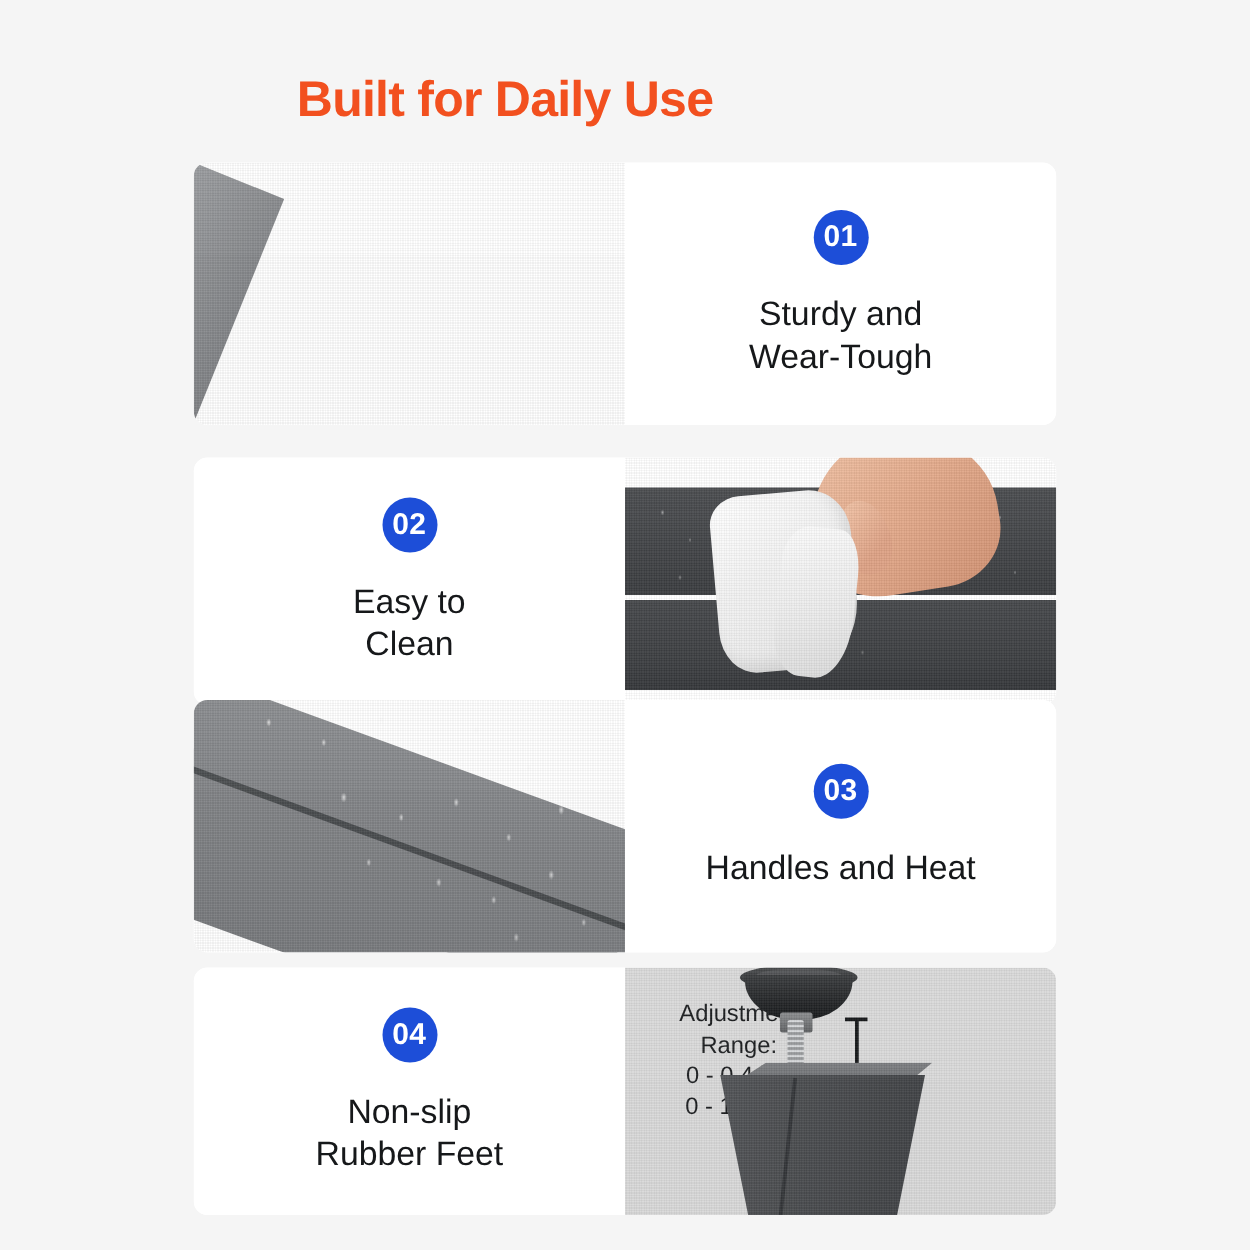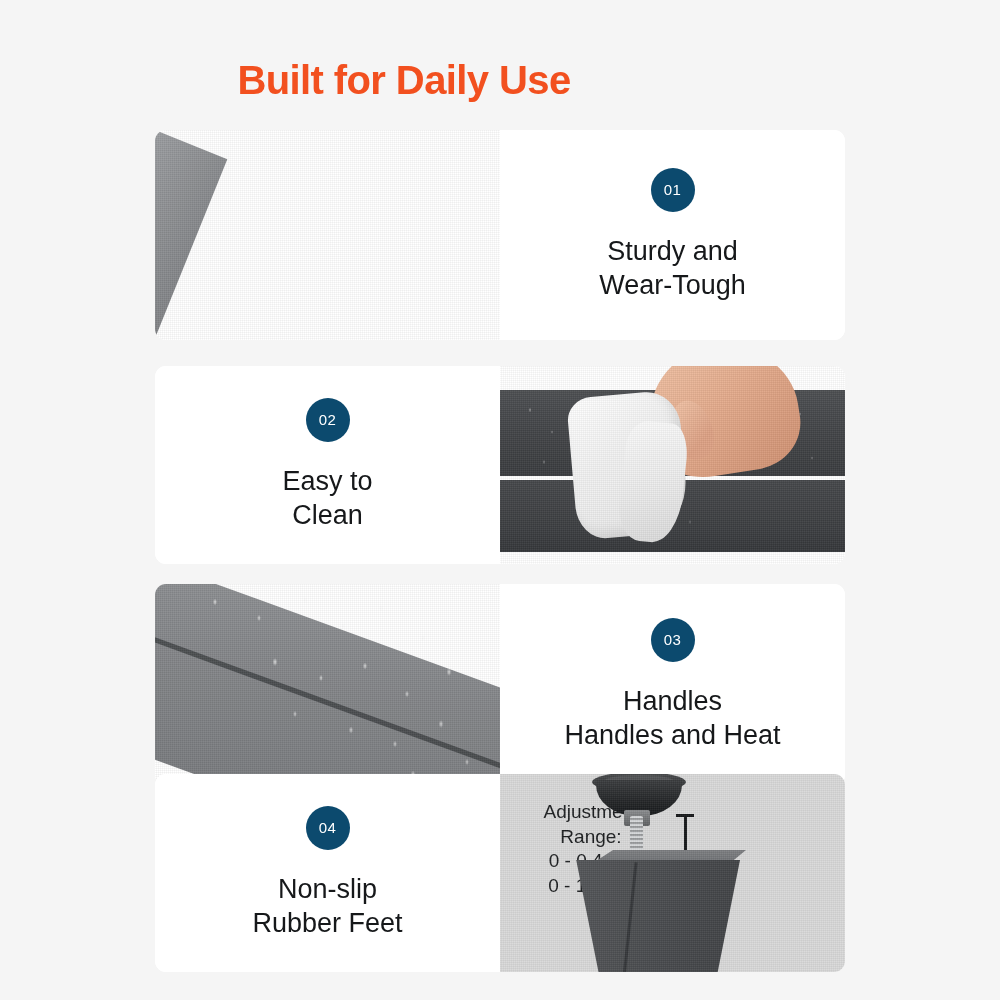--- a/index.html
+++ b/index.html
@@ -40,21 +40,21 @@
     width: 690px;
     background: #ffffff;
     border-radius: 11px;
     overflow: hidden;
     display: flex;
     flex-direction: row;
   }
 
   .card-1 { top: 130px;  height: 210px; }
   .card-2 { top: 366px;  height: 198px; }
-  .card-3 { top: 584px;  height: 202px; align-items: flex-end; }
+  .card-3 { top: 560px;  height: 202px; align-items: flex-end; }
   .card-4 { top: 774px;  height: 198px; }
 
   .half {
     width: 345px;
     height: 100%;
     position: relative;
     overflow: hidden;
   }
 
   
@@ -63,24 +63,24 @@
     flex-direction: column;
     align-items: center;
     justify-content: center;
     background: #ffffff;
   }
 
   .badge {
     width: 44px;
     height: 44px;
     border-radius: 50%;
-    background: #0c4a6e;
+    background: #1d4ed8;
     color: #ffffff;
-    font-size: 15px;
-    font-weight: 400;
+    font-size: 24px;
+    font-weight: 700;
     display: flex;
     align-items: center;
     justify-content: center;
     letter-spacing: 0.3px;
     margin-bottom: 22px;
   }
 
   .feature-text {
     font-size: 27px;
     line-height: 1.26;
@@ -368,21 +368,20 @@
     <div class="half img-half panel3">
       <div class="p3-beam-dark"></div>
       <div class="p3-beam"></div>
       <div class="p3-edge"></div>
       <div class="p3-drops"></div>
       <div class="grain"></div>
     </div>
     <div class="half text-half">
       <div class="badge">03</div>
       <div class="feature-text">
-        <div>Handles</div>
         <div>Handles and Heat</div>
       </div>
     </div>
   </div>
 
   <div class="card card-4">
     <div class="half text-half">
       <div class="badge">04</div>
       <div class="feature-text">
         <div>Non-slip</div>

